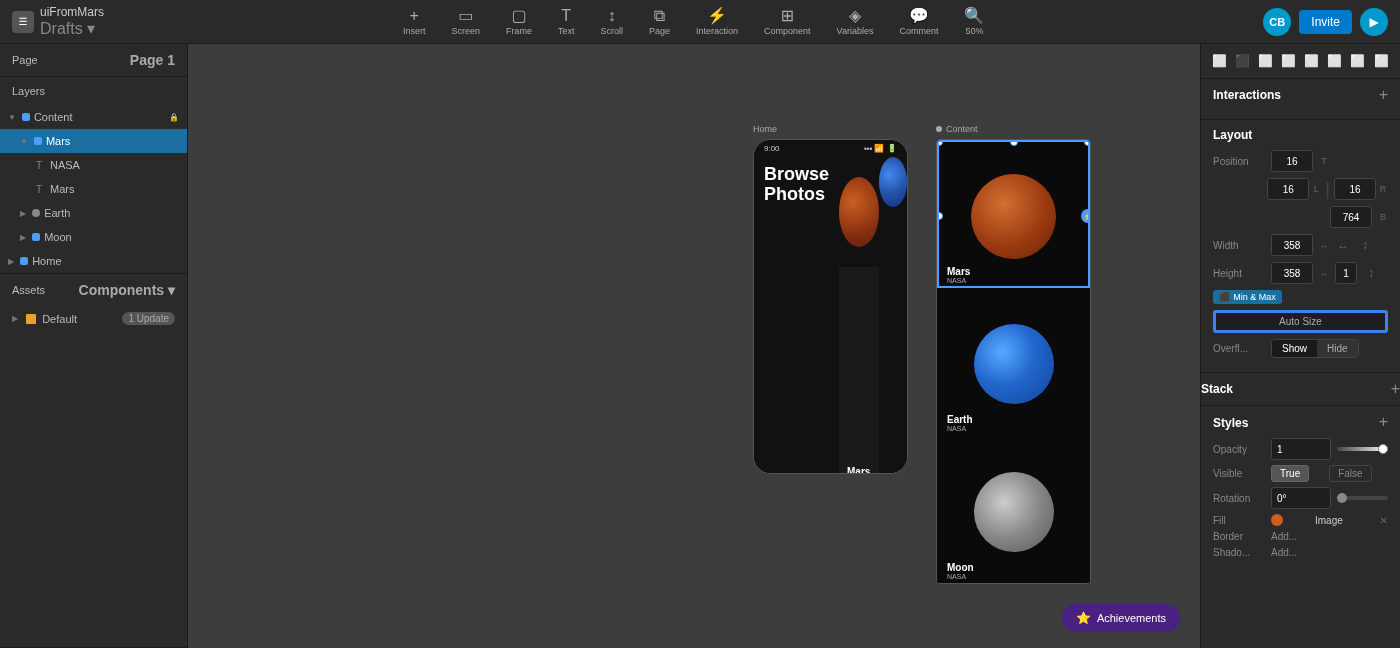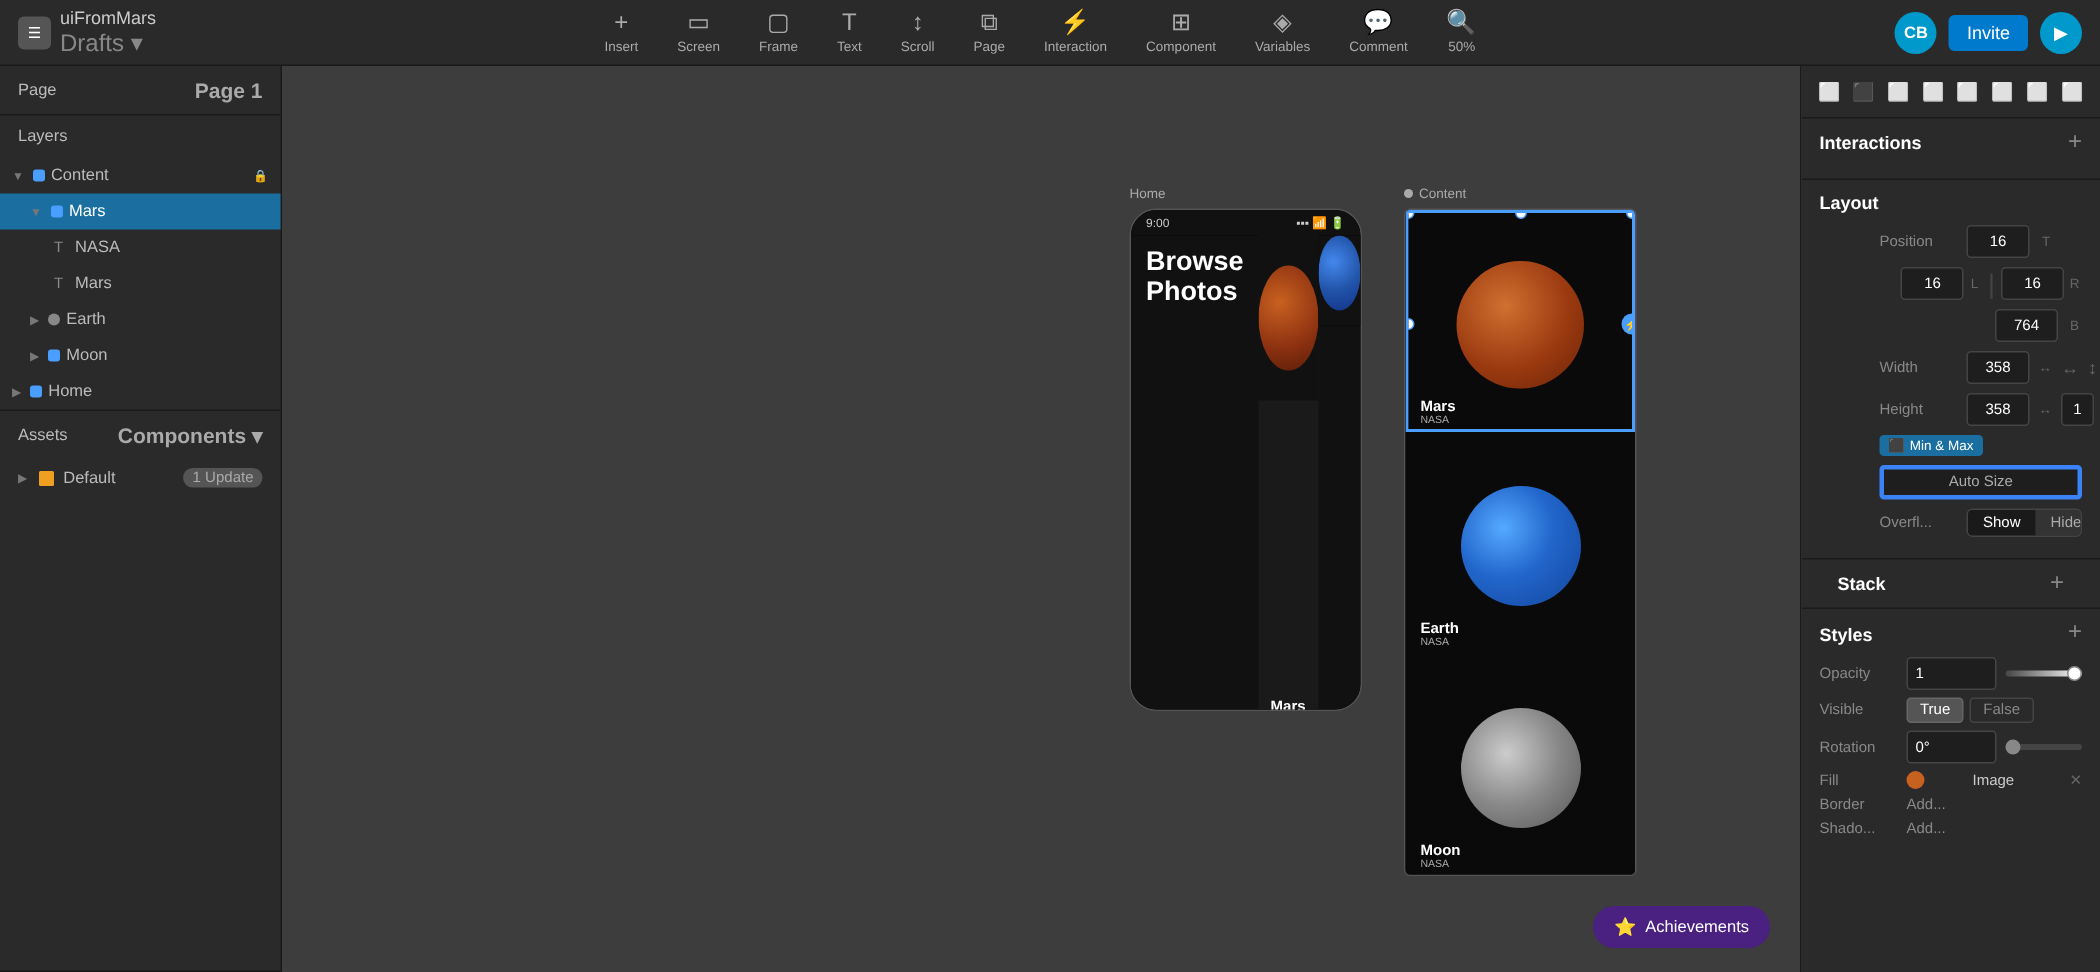--- a/index.html
+++ b/index.html
@@ -227,21 +227,21 @@
       border-bottom: 1px solid #1a1a1a; padding: 8px 12px;
     }
     .rp-section-header {
       display: flex; align-items: center; justify-content: space-between;
       margin-bottom: 8px;
     }
     .rp-section-title { font-size: 12px; font-weight: 600; color: #fff; }
     .rp-add-btn { font-size: 16px; color: #888; cursor: pointer; line-height: 1; }
 
     .rp-row {
-      display: flex; align-items: center; gap: 6px; margin-bottom: 6px; margin-left: 40px;
+      display: flex; align-items: center; gap: 6px; margin-bottom: 6px;
     }
     .rp-label { font-size: 10px; color: #888; width: 52px; flex-shrink: 0; }
     .rp-input {
       background: #1e1e1e; border: 1px solid #444; border-radius: 3px;
       color: #fff; font-size: 10px; padding: 2px 5px; height: 22px;
       text-align: center;
     }
     .rp-input-sm { width: 42px; }
     .rp-tag {
       font-size: 9px; color: #666; width: 10px; text-align: center;
@@ -256,21 +256,21 @@
     .toggle-group {
       display: flex; border: 1px solid #444; border-radius: 4px; overflow: hidden;
     }
     .toggle-btn {
       padding: 3px 10px; font-size: 10px; cursor: pointer; border: none;
       background: #333; color: #aaa;
     }
     .toggle-btn.active { background: #1a1a1a; color: #fff; }
 
     
-    .stack-section { padding: 8px 24px; border-bottom: 1px solid #1a1a1a; }
+    .stack-section { padding: 8px 0; border-bottom: 1px solid #1a1a1a; }
     .stack-header {
       display: flex; align-items: center; justify-content: space-between;
     }
     .stack-title { font-size: 12px; font-weight: 600; color: #fff; }
 
     
     .styles-section { padding: 8px 12px; }
     .styles-header {
       display: flex; align-items: flex-end; justify-content: space-between;
       margin-bottom: 8px;
@@ -306,21 +306,21 @@
       position: absolute; left: 0; top: -3px;
     }
 
     
     .fill-dot { width: 12px; height: 12px; border-radius: 50%; background: #c86020; flex-shrink: 0; }
     .fill-text { font-size: 10px; color: #ccc; padding-left: 26px; }
     .fill-x { color: #666; font-size: 10px; cursor: pointer; margin-left: auto; }
 
     
     .visible-toggle {
-      display: flex; gap: 4px;
+      display: flex; gap: 20px;
     }
     .vtoggle-btn {
       padding: 2px 8px; font-size: 10px; border-radius: 3px; cursor: pointer; border: 1px solid #444;
     }
     .vtoggle-btn.active { background: #555; color: #fff; border-color: #666; }
     .vtoggle-btn.inactive { background: transparent; color: #888; border-color: #444; }
 
     
     .add-link { font-size: 10px; color: #888; cursor: pointer; }
 

